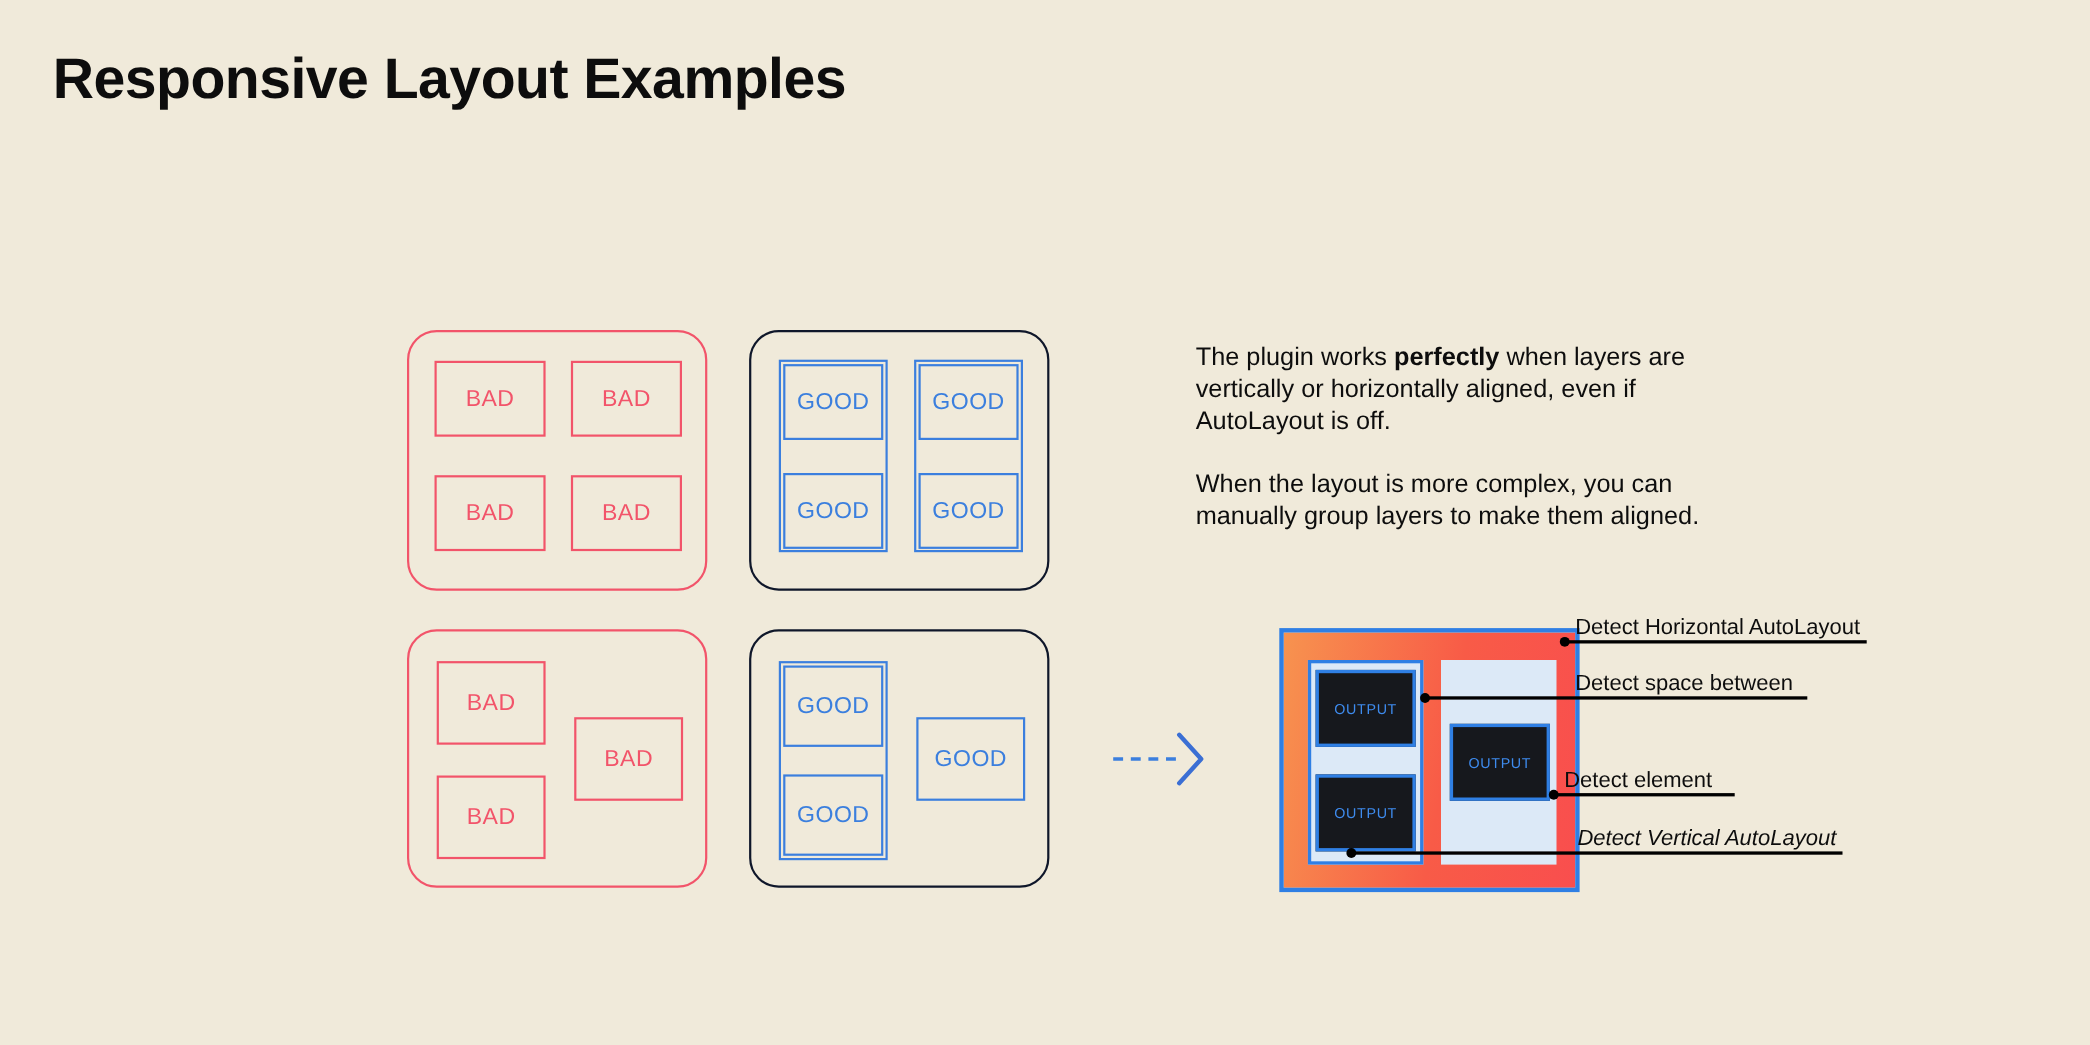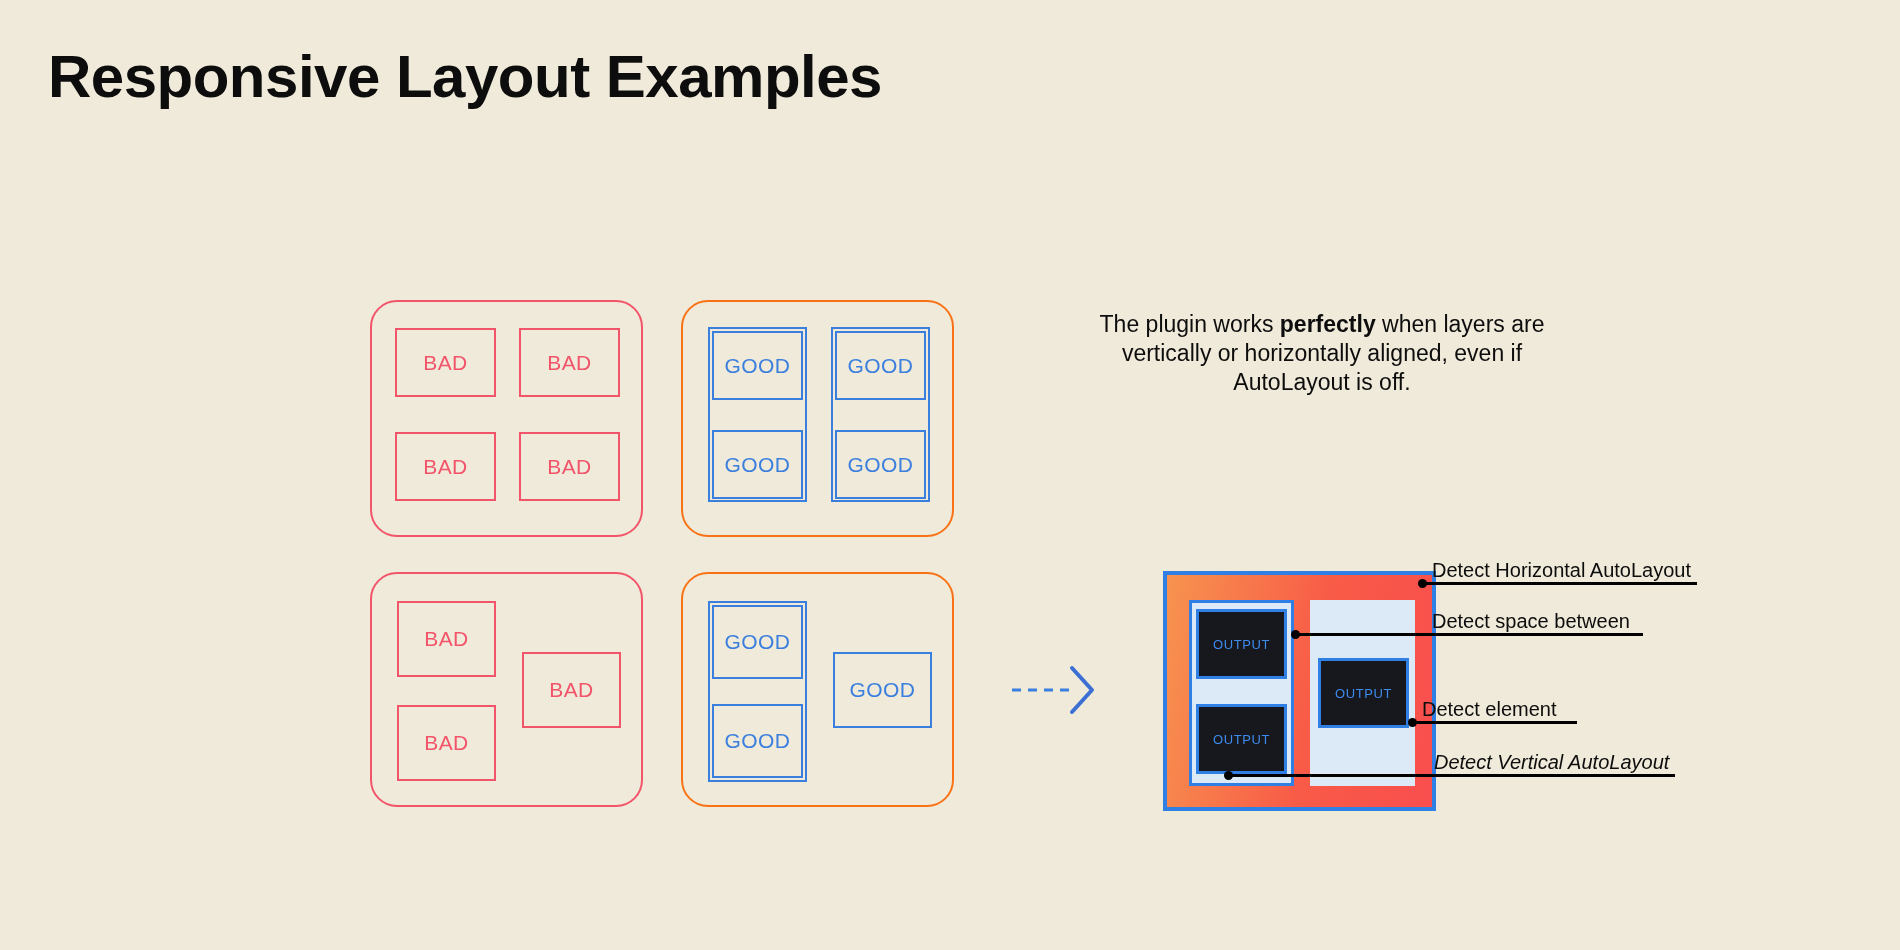--- a/index.html
+++ b/index.html
@@ -13,36 +13,36 @@
     font-family: "Liberation Sans", sans-serif;
     overflow: hidden;
     position: relative;
   }
 
   
   #page-title {
     position: absolute;
     left: 48px;
     top: 42px;
-    font-size: 60px;
+    font-size: 52px;
     font-weight: bold;
     letter-spacing: -0.5px;
     color: #0D0D0D;
     white-space: nowrap;
   }
 
   
   .panel {
     position: absolute;
     box-sizing: border-box;
     background: transparent;
     border-radius: 27px;
   }
   .panel.bad  { border: 2px solid #F2546A; }
-  .panel.good { border: 2px solid #f97316; }
+  .panel.good { border: 2px solid #0f172a; }
 
   
   .item {
     position: absolute;
     box-sizing: border-box;
     display: flex;
     align-items: center;
     justify-content: center;
     font-size: 21px;
     letter-spacing: 0.4px;
@@ -66,21 +66,21 @@
   
   #description {
     position: absolute;
     left: 1087px;
     top: 310px;
     width: 470px;
     font-size: 23px;
     line-height: 29px;
     color: #0D0D0D;
   }
-  #description p { margin: 0; text-align: center; }
+  #description p { margin: 0; }
   #description p + p { margin-top: 28px; }
   #description b { font-weight: bold; }
 
   
   #flow-arrow {
     position: absolute;
     left: 1010px;
     top: 660px;
   }
 
@@ -210,20 +210,21 @@
     <span>GOOD</span>
   </div>
 
   <div class="item good" style="left:150px; top:78px; width:99px; height:76px;">
     <span>GOOD</span>
   </div>
 </div>
 
 <div id="description">
   <p><span>The plugin works </span><b>perfectly</b><span> when layers are vertically or horizontally aligned, even if AutoLayout is off.</span></p>
+  <p>When the layout is more complex, you can manually group layers to make them aligned.</p>
 </div>
 
 <div id="flow-arrow">
   <svg width="90" height="60" viewBox="0 0 90 60" aria-hidden="true">
     <line x1="2" y1="30" x2="62" y2="30" stroke="#3B7FDE" stroke-width="3" stroke-dasharray="9 7"></line>
     <polyline points="62,8 82,30 62,52" fill="none" stroke="#3B6FD4" stroke-width="4" stroke-linecap="round" stroke-linejoin="round"></polyline>
   </svg>
 </div>
 
 <div id="output-diagram">

